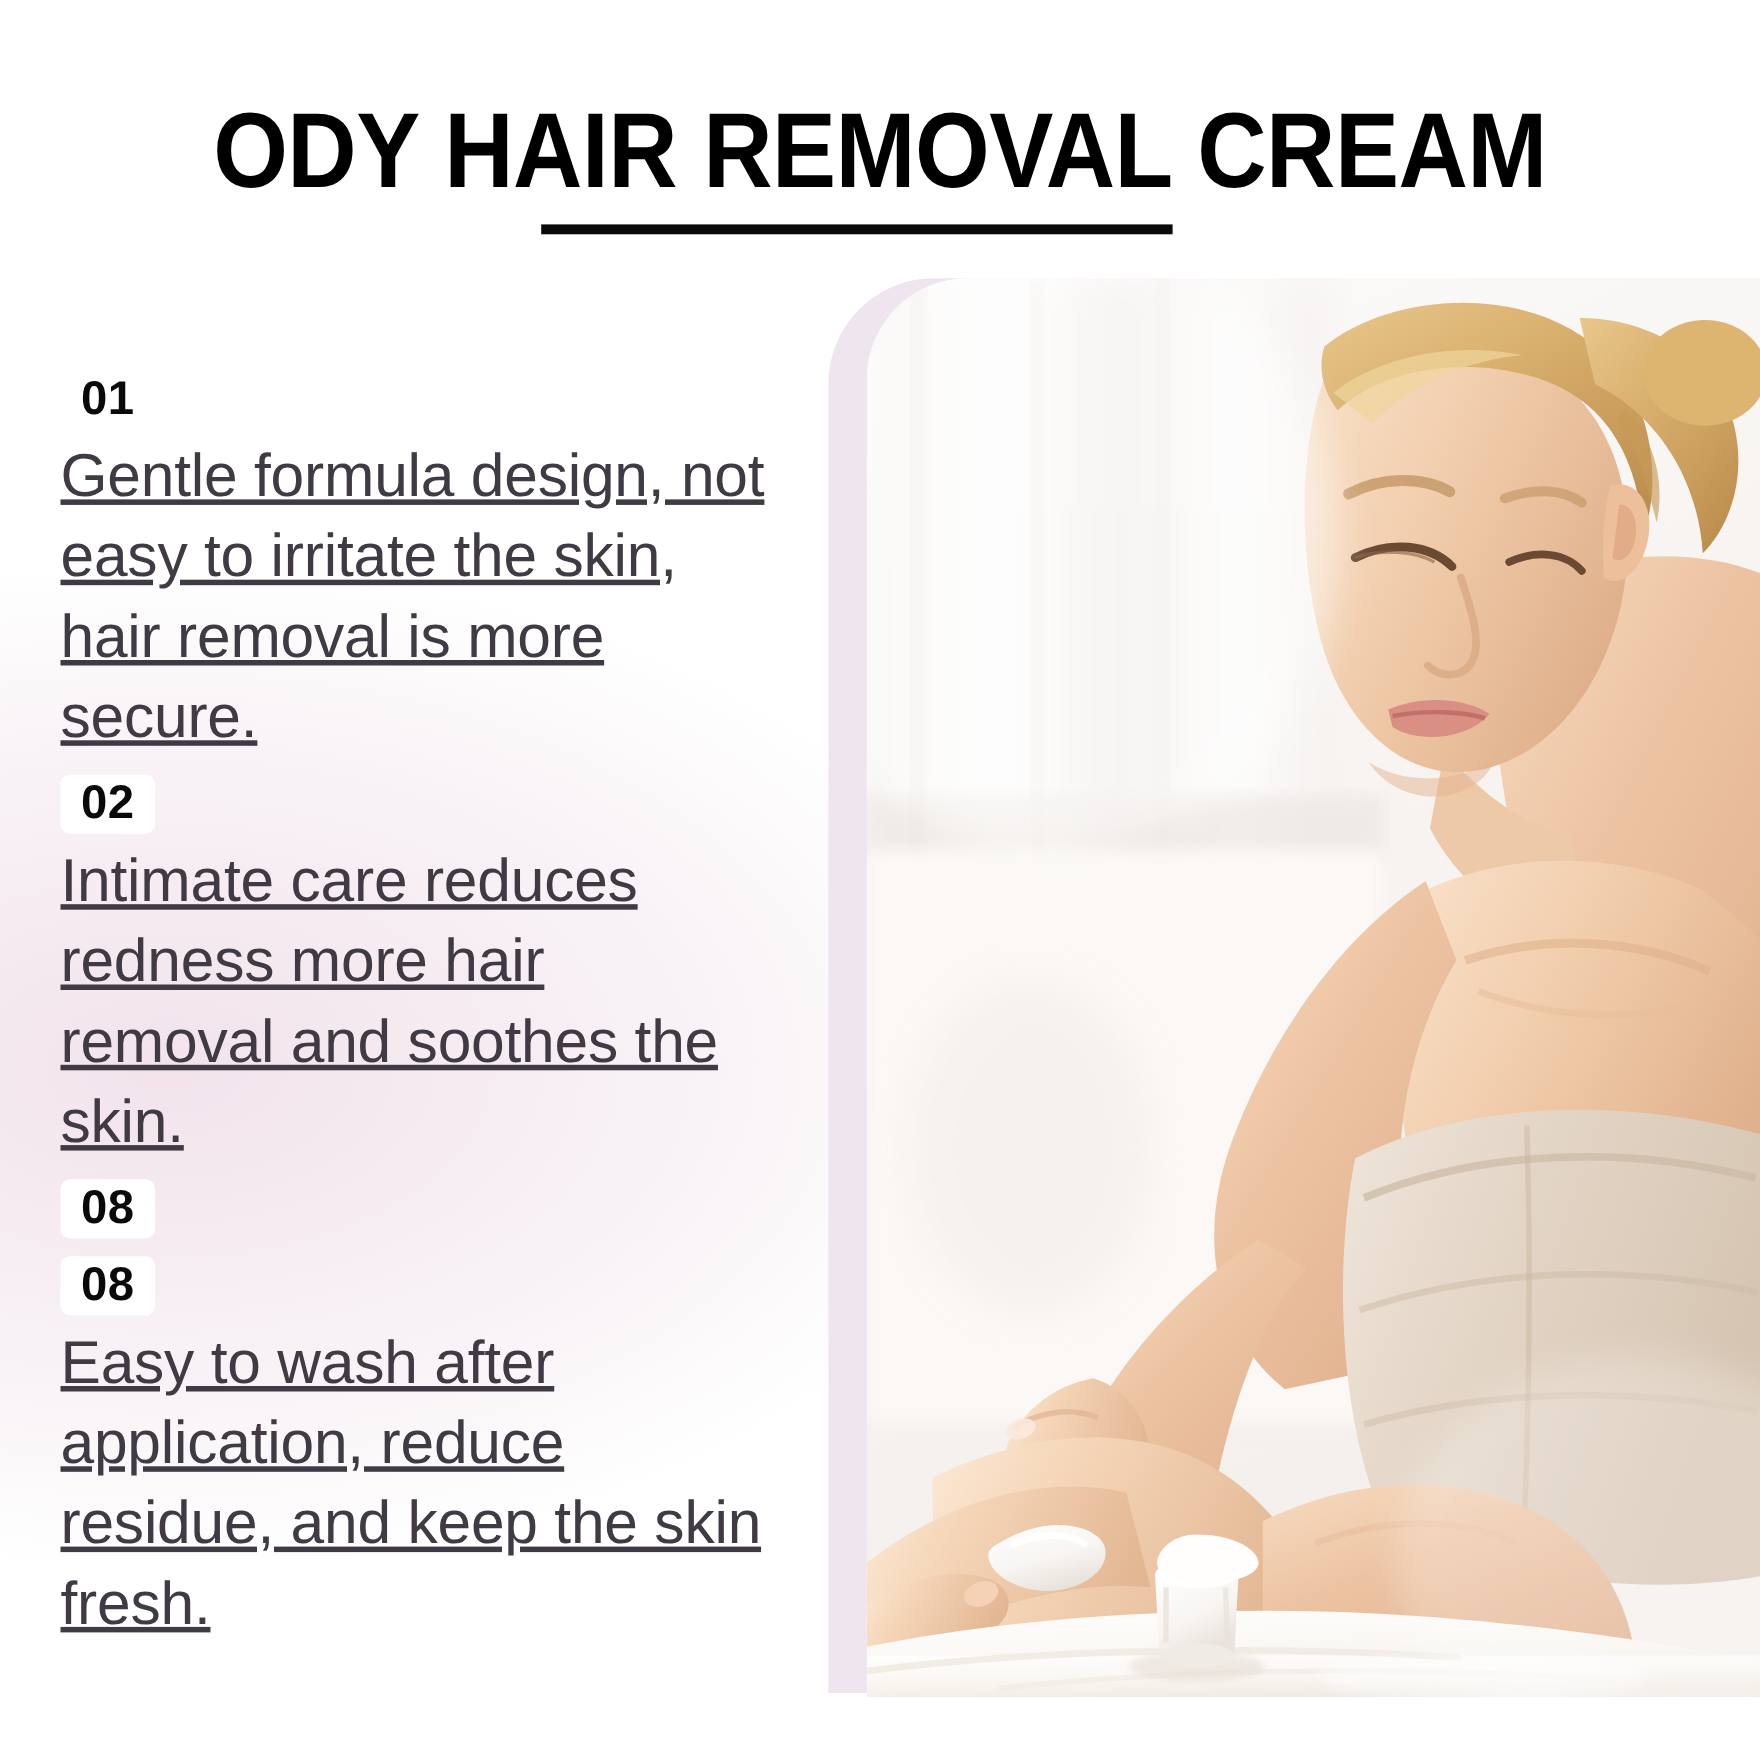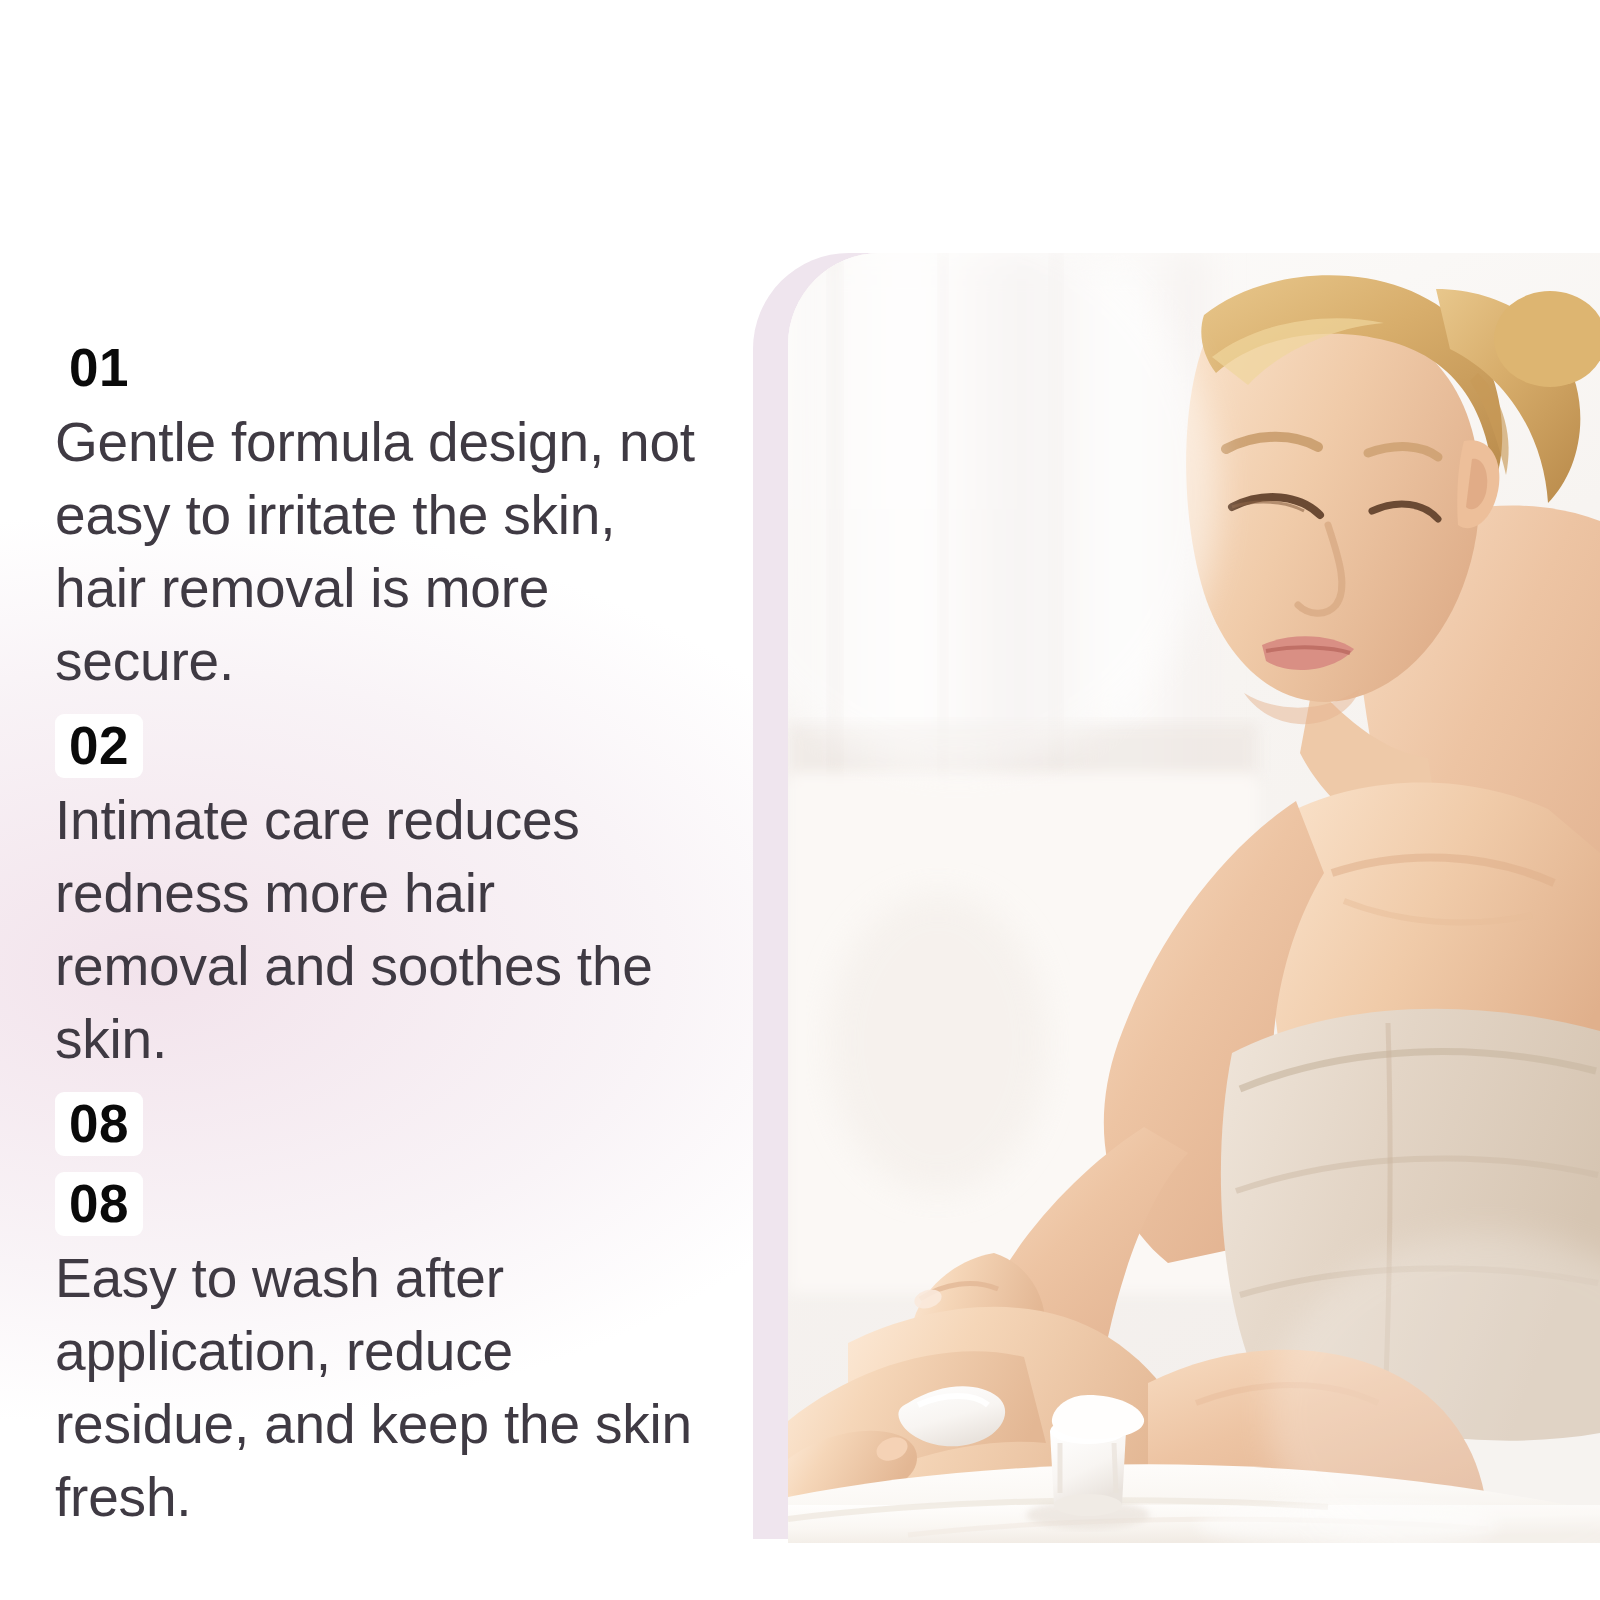--- a/index.html
+++ b/index.html
@@ -78,37 +78,38 @@
   }
 
   .badge {
     display: inline-block;
     min-width: 86px;
     padding: 5px 14px 6px 14px;
     background: #ffffff;
     border-radius: 9px;
     font-family: "Liberation Sans Narrow", "Liberation Sans", sans-serif;
     font-weight: 700;
-    font-size: 53px;
+    font-size: 43px;
     line-height: 1.0;
     letter-spacing: 0.5px;
     color: #0a0a0a;
     text-align: center;
     box-sizing: border-box;
   }
 
   .feature-text {
     margin: 6px 0 0 0;
     font-family: "Liberation Sans Narrow", "Liberation Sans", sans-serif;
     font-weight: 400;
     font-size: 55px;
     line-height: 73px;
     color: #3f3a43;
     letter-spacing: -0.2px;
     max-width: 645px;
+    text-decoration: underline;
   }
 
   
   .photo-frame {
     position: absolute;
     left: 753px;
     top: 253px;
     width: 847px;
     height: 1286px;
     background: #efe5ee;
@@ -132,20 +133,24 @@
     height: 100%;
   }
 </style>
 </head>
 <body>
 
 <div class="poster">
 
   <div class="bg-wash"></div>
 
+  <div class="title-block">
+    <h1 class="title">ODY HAIR REMOVAL CREAM</h1>
+    <div class="title-rule"></div>
+  </div>
 
   <div class="features">
 
     <div class="feature">
       <div class="badge">01</div>
       <p class="feature-text">Gentle formula design, not easy to irritate the skin, hair removal is more secure.</p>
     </div>
 
     <div class="feature">
       <div class="badge">02</div>

